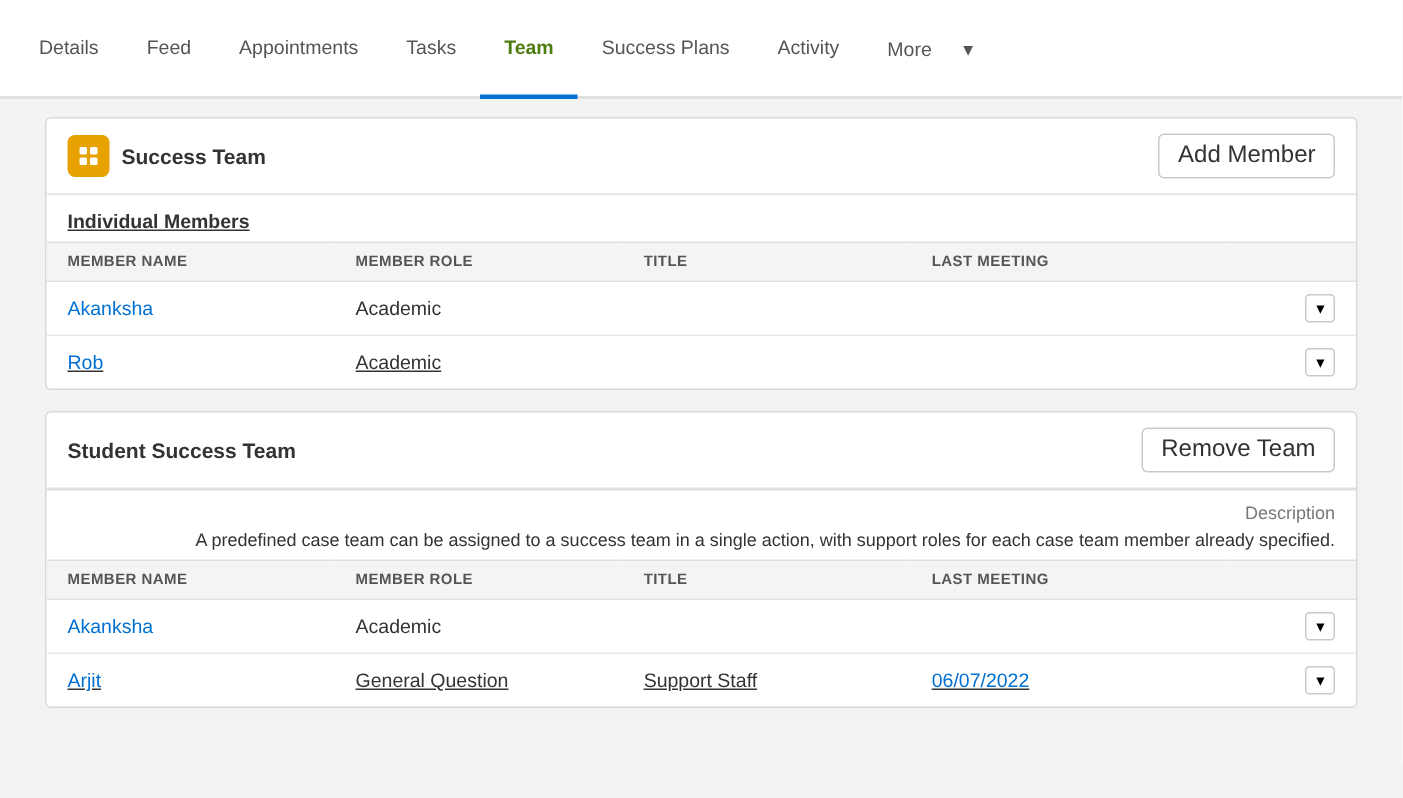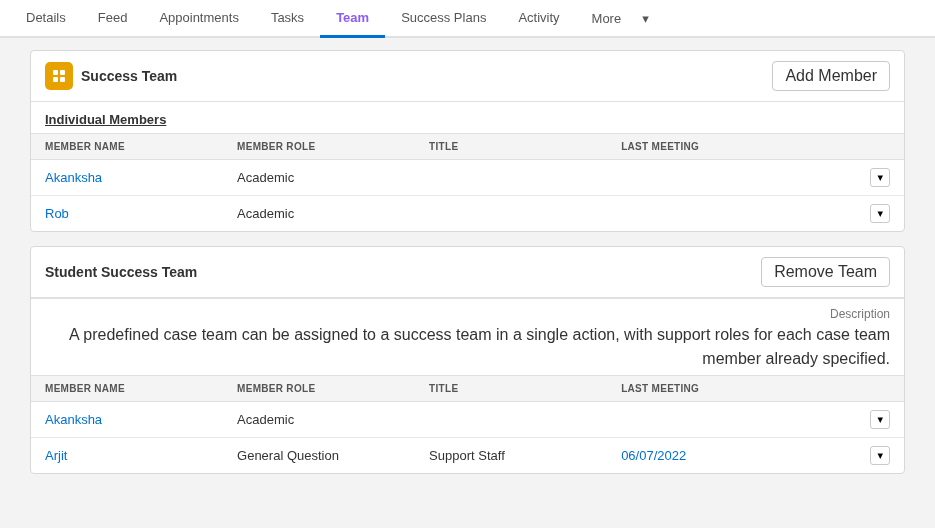--- a/index.html
+++ b/index.html
@@ -7,30 +7,30 @@
 
     
     .tab-bar {
       display: flex;
       align-items: center;
       border-bottom: 2px solid #e0e0e0;
       padding: 0 10px;
       background: #fff;
     }
     .tab-item {
-      padding: 10px 16px;
+      padding: 24px 16px;
       cursor: pointer;
       color: #555;
       font-size: 13px;
       white-space: nowrap;
       border-bottom: 3px solid transparent;
       margin-bottom: -2px;
     }
     .tab-item.active {
-      color: #8b5cf6;
+      color: #4d7c0f;
       font-weight: bold;
       border-bottom: 3px solid #0070d2;
     }
     .tab-more {
       display: flex;
       align-items: center;
       gap: 21px;
       cursor: pointer;
       color: #555;
       padding: 10px 16px;
@@ -113,21 +113,21 @@
       padding: 7px 14px;
       font-size: 10px;
       font-weight: bold;
       color: #555;
       text-transform: uppercase;
       letter-spacing: 0.3px;
     }
     .data-table tbody tr {
       border-bottom: 1px solid #e8e8e8;
     }
-    .data-table tbody tr:last-child { border-bottom: none; }
+    .data-table tbody tr:last-child { border-bottom: none; text-decoration: underline; }
     .data-table tbody td {
       padding: 8px 14px;
       font-size: 13px;
       color: #333;
     }
     .link-text {
       color: #0070d2;
       cursor: pointer;
       text-decoration: none;
     }
@@ -154,21 +154,21 @@
       padding: 8px 14px 4px;
       border-top: 1px solid #e0e0e0;
       text-align: right;
     }
     .desc-label {
       color: #777;
       font-size: 12px;
       margin-bottom: 2px;
     }
     .desc-text {
-      font-size: 16px;
+      font-size: 12px;
       color: #333;
       line-height: 1.5;
     }
 
     .col-name { width: 22%; }
     .col-role { width: 22%; }
     .col-title { width: 22%; }
     .col-meeting { width: 24%; }
     .col-action { width: 10%; }
   </style>

